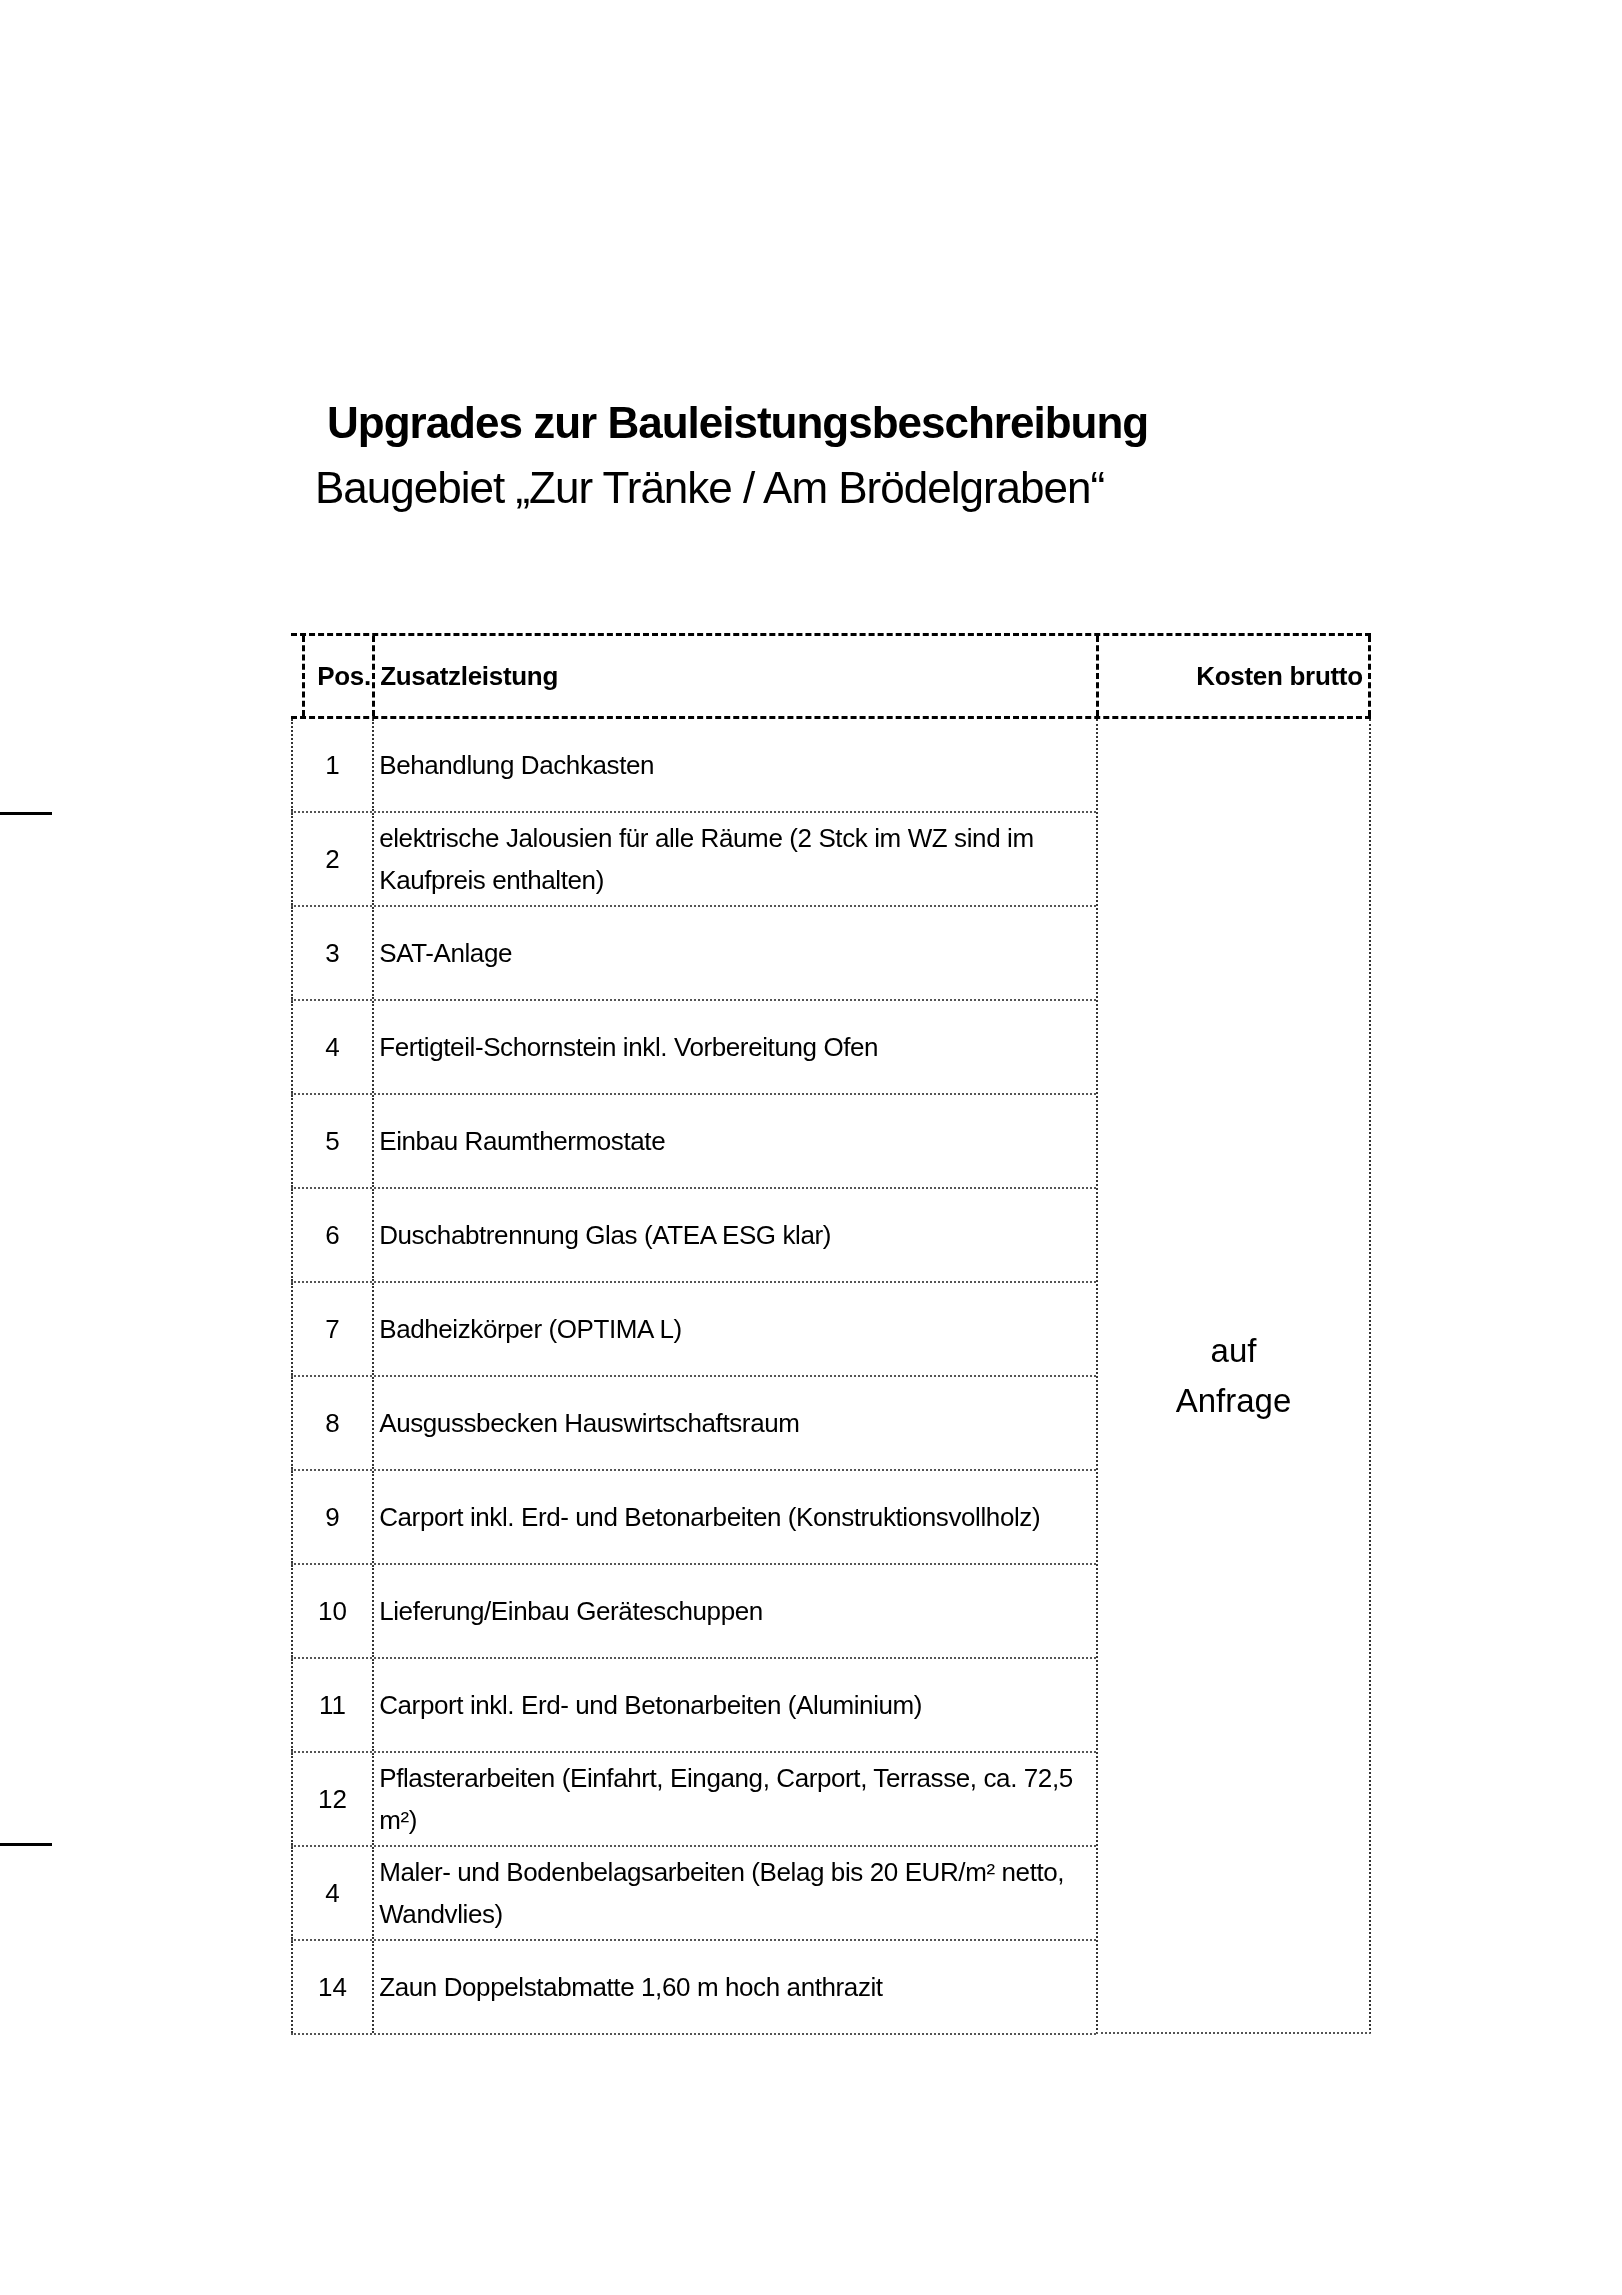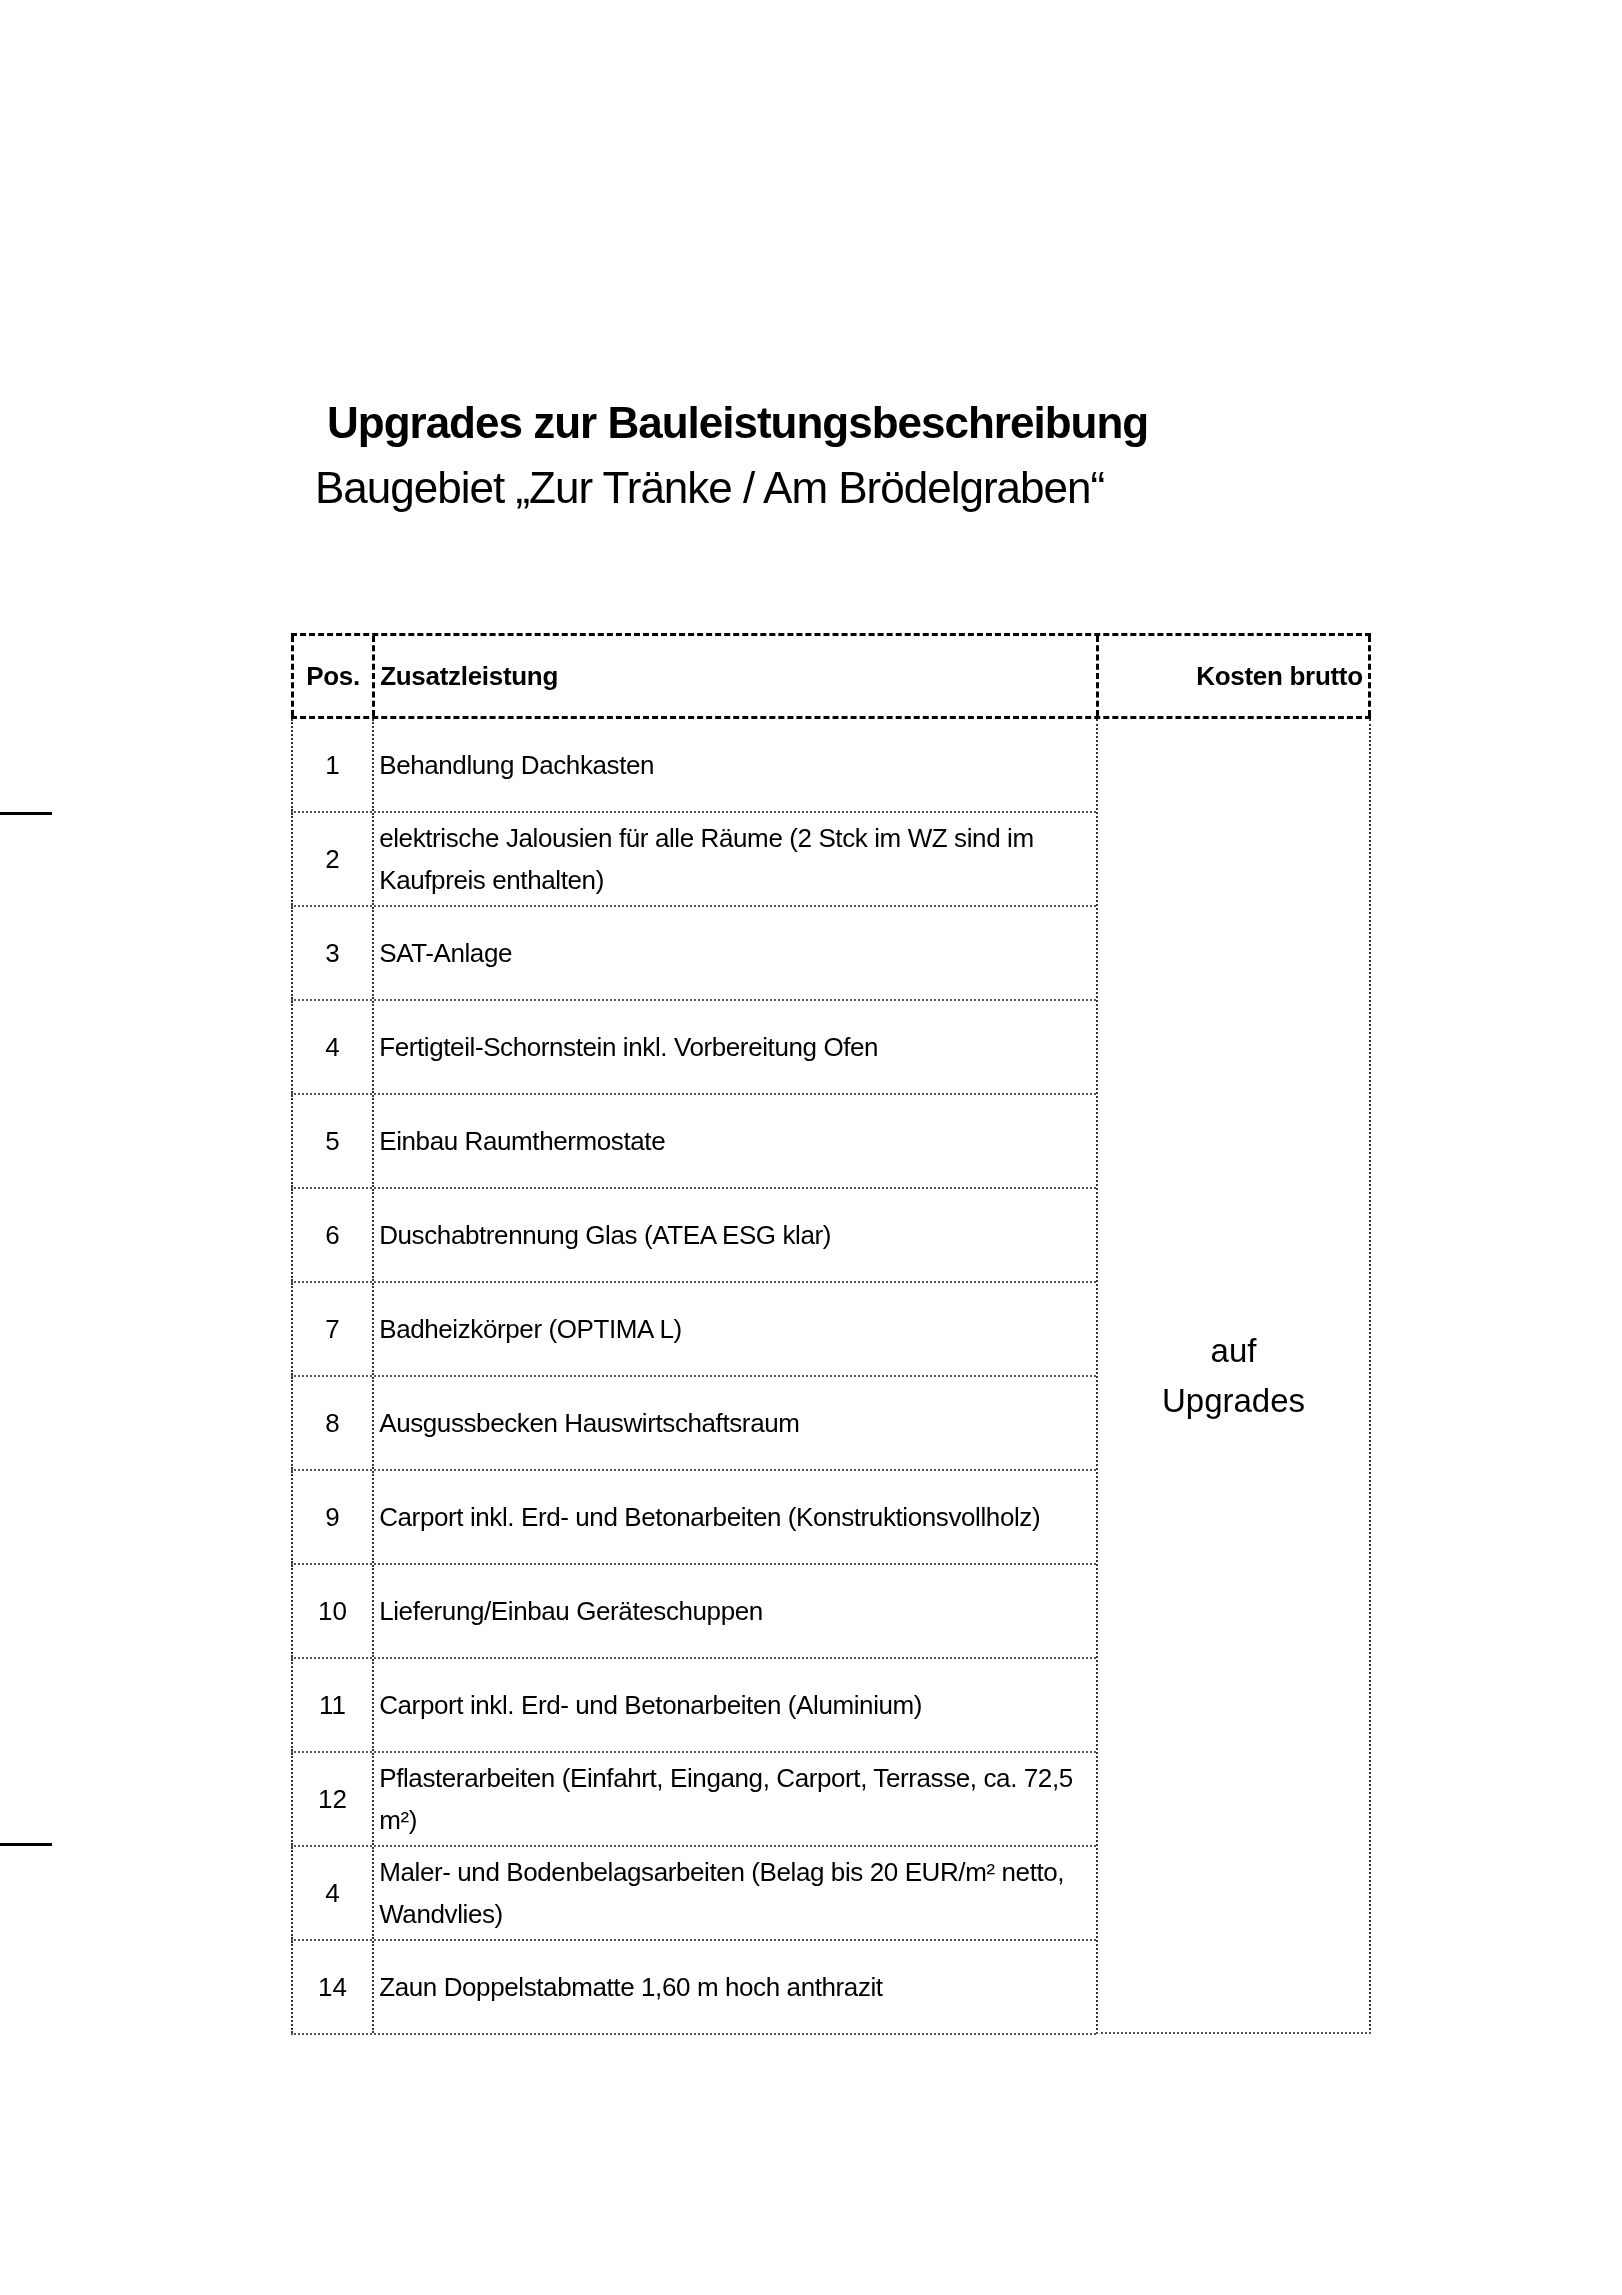--- a/index.html
+++ b/index.html
@@ -57,21 +57,21 @@
       position: absolute;
       top: 0;
       bottom: 0;
       display: flex;
       align-items: center;
       font-size: 26px;
       font-weight: bold;
       letter-spacing: -0.3px;
       box-sizing: border-box;
     }
-    .hdr .c1 { left: 0; width: 81px; justify-content: center; border-left: 3.3px dashed #000; }
+    .hdr .c1 { left: 11px; width: 81px; justify-content: center; border-left: 3.3px dashed #000; }
     .hdr .c2 { left: 81px; width: 724px; padding-left: 5.2px; border-left: 3.9px dashed #000; }
     .hdr .c3 { left: 805px; width: 275px; justify-content: flex-end; padding-right: 5.2px; border-left: 3.9px dashed #000; border-right: 3.9px dashed #000; text-align: center; }
 
     .body {
       position: relative;
       height: 1315px;
     }
     .rows {
       position: absolute;
       left: 0;
@@ -198,18 +198,18 @@
         </div>
       <div class="row">
           <div class="pos">14</div>
           <div class="desc">Zaun Doppelstabmatte 1,60 m hoch anthrazit</div>
         </div>
     </div>
 
     <div class="cost">
       <div>
         <span>auf</span>
-        <span>Upgrades</span>
+        <span>Anfrage</span>
       </div>
     </div>
   </div>
 </div>
 
 
 </body></html>

